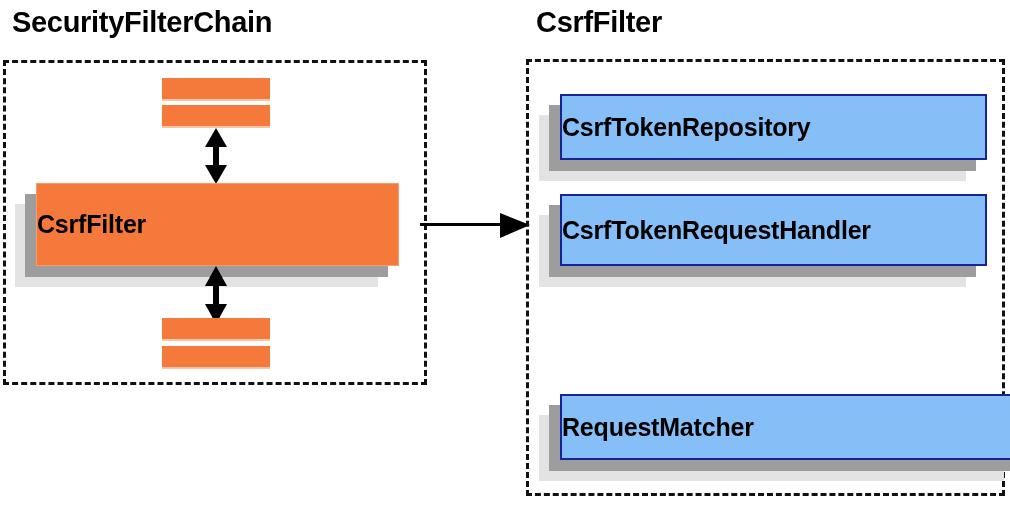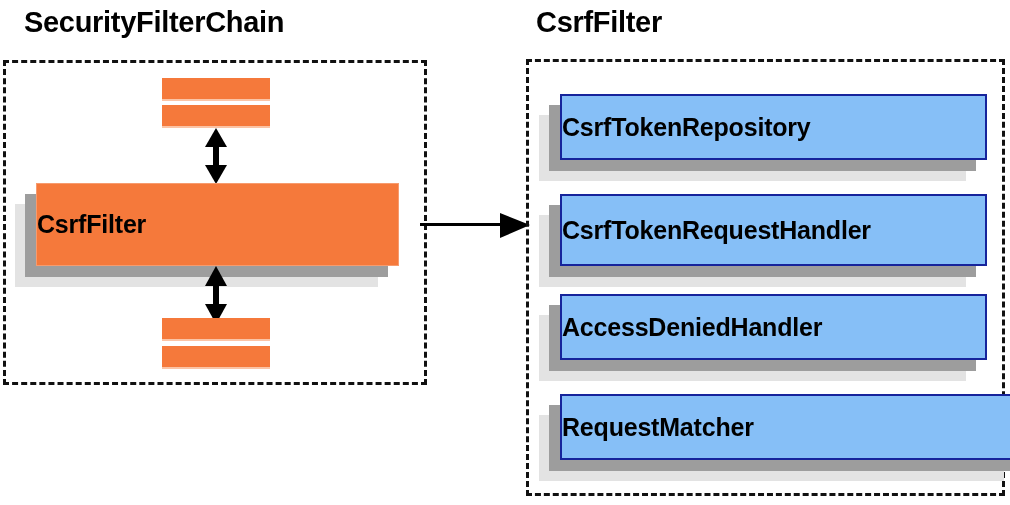--- a/index.html
+++ b/index.html
@@ -19,21 +19,21 @@
   
   .panel-title {
     position: absolute;
     font-size: 29px;
     font-weight: bold;
     color: #000000;
     letter-spacing: -0.3px;
     white-space: nowrap;
     line-height: 1;
   }
-  #title-left  { left: 24px;  top: 8px; }
+  #title-left  { left: 12px;  top: 8px; }
   #title-right { left: 536px; top: 8px; }
 
   
   .dashed-panel {
     position: absolute;
     border: 3px dashed #111111;
     box-sizing: border-box;
     background: transparent;
   }
   #panel-left  { left: 3px;   top: 60px; width: 424px; height: 325px; }
@@ -168,27 +168,20 @@
   </div>
 
   <div class="node blue" style="left:560px; top:194px; width:427px; height:72px;">
     <div class="shadow-far"></div>
     <div class="shadow-near"></div>
     <div class="face">
       <span class="label">CsrfTokenRequestHandler</span>
     </div>
   </div>
 
-  <div class="node blue" style="left:560px; top:294px; width:427px; height:66px;">
-    <div class="shadow-far"></div>
-    <div class="shadow-near"></div>
-    <div class="face">
-      <span class="label">AccessDeniedHandler</span>
-    </div>
-  </div>
 
   <div class="node blue" style="left:560px; top:394px; width:465px; height:66px;">
     <div class="shadow-far"></div>
     <div class="shadow-near"></div>
     <div class="face">
       <span class="label">RequestMatcher</span>
     </div>
   </div>
 
 </div>

